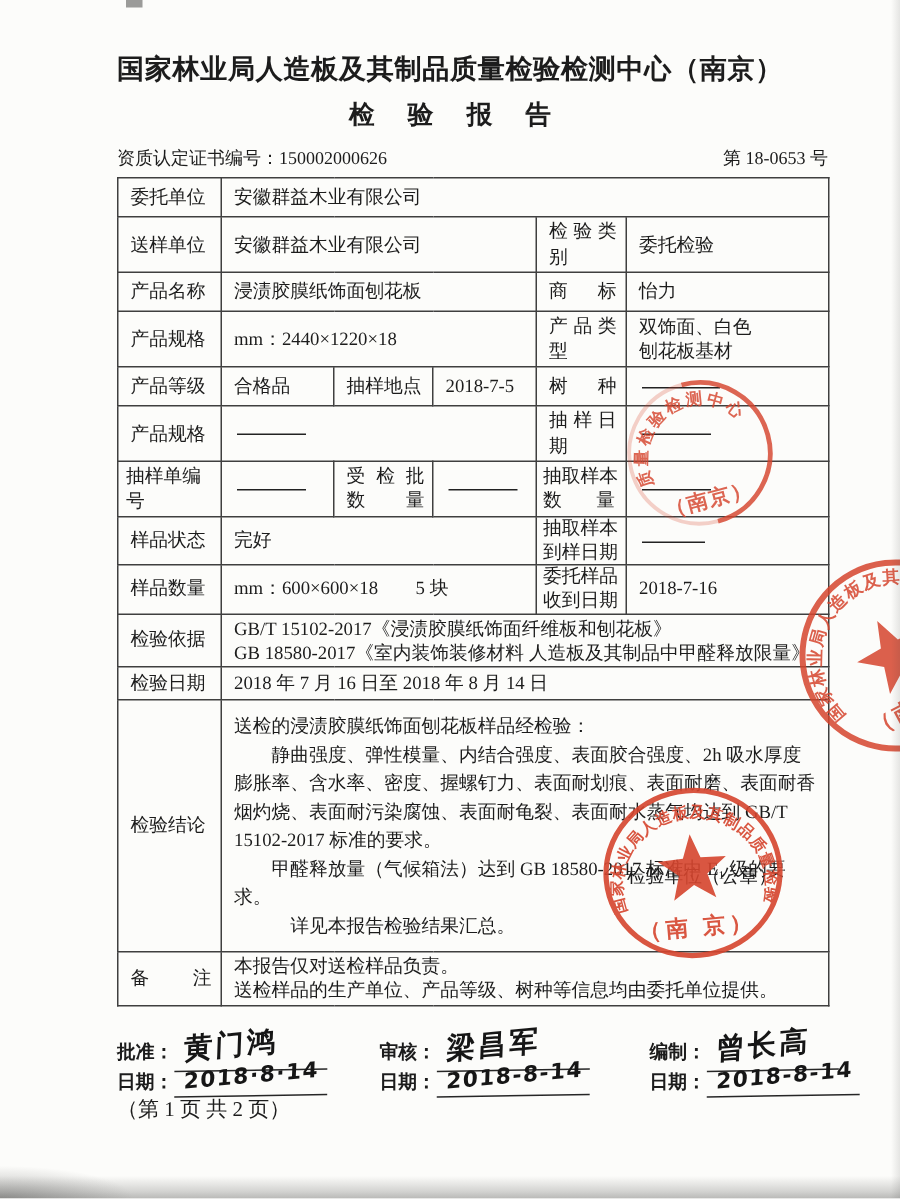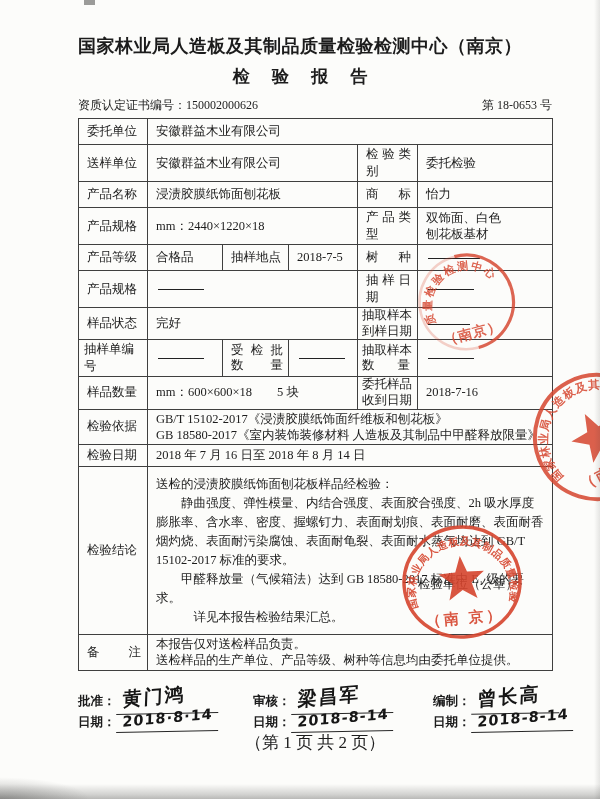--- a/index.html
+++ b/index.html
@@ -32,21 +32,21 @@
   .seal-cap{position:absolute;right:34px;bottom:40px;font-size:12.5px;}
   
   .sigblock{position:absolute;font-size:12.5px;font-weight:bold;}
   .sigrow{height:27px;white-space:nowrap;}
   .hand{display:inline-block;font-family:"DejaVu Sans",sans-serif;font-weight:bold;color:#161616;
         transform:rotate(-4deg) skewX(-7deg);transform-origin:left bottom;}
   .name{font-size:19px;letter-spacing:2px;}
   .hdate{font-size:14.5px;letter-spacing:1px;}
   .uline{display:inline-block;border-bottom:1.6px solid #262626;min-width:92px;
          padding:0 4px 1px 6px;transform:rotate(-1deg);}
-  .footer-page{position:absolute;top:731px;left:78px;width:474px;text-align:center;font-size:17px;}
+  .footer-page{position:absolute;top:731px;left:78px;width:474px;text-align:left;font-size:14px;}
   
   .stamp{position:absolute;pointer-events:none;}
   .stamp text{font-family:"Liberation Serif","DejaVu Serif",serif;}
   
   .speck{position:absolute;left:84px;top:0;width:11px;height:5px;background:#4a4a48;opacity:.55;}
   .scan-bottom{position:absolute;left:0;bottom:0;width:100%;height:15px;
     background:linear-gradient(to bottom,rgba(60,60,58,0),rgba(60,60,58,.22) 70%,rgba(60,60,58,.35));}
   .scan-corner{position:absolute;left:0;bottom:0;width:90px;height:22px;
     background:radial-gradient(ellipse at 0% 100%,rgba(50,50,48,.35),rgba(50,50,48,0) 70%);}
   .scan-right{position:absolute;right:0;top:0;height:100%;width:6px;
@@ -108,42 +108,42 @@
       <td>2018-7-5</td>
       <td class="jlab">树种</td>
       <td><span class="dash w"></span></td>
     </tr>
     <tr style="height:25px">
       <td class="lab">产品规格</td>
       <td colspan="3"><span class="dash"></span></td>
       <td class="jlab">抽样日期</td>
       <td><span class="dash"></span></td>
     </tr>
+    <tr style="height:34px">
+      <td class="lab" style="padding-left:5px">抽样单编号</td>
+      <td><span class="dash"></span></td>
+      <td class="l2wrap">
+        <div class="l2j">受检批</div>
+        <div class="l2j">数量</div>
+      </td>
+      <td><span class="dash"></span></td>
+      <td class="l2wrap" style="padding:0 4px">
+        <div>抽取样本</div>
+        <div class="l2j" style="width:48px">数量</div>
+      </td>
+      <td><span class="dash"></span></td>
+    </tr>
     <tr style="height:32px">
       <td class="lab">样品状态</td>
       <td colspan="3">完好</td>
       <td class="l2wrap" style="padding:0 4px">
         <div>抽取样本</div>
         <div>到样日期</div>
       </td>
       <td><span class="dash" style="width:42px"></span></td>
-    </tr>
-    <tr style="height:34px">
-      <td class="lab" style="padding-left:5px">抽样单编号</td>
-      <td><span class="dash"></span></td>
-      <td class="l2wrap">
-        <div class="l2j">受检批</div>
-        <div class="l2j">数量</div>
-      </td>
-      <td><span class="dash"></span></td>
-      <td class="l2wrap" style="padding:0 4px">
-        <div>抽取样本</div>
-        <div class="l2j" style="width:48px">数量</div>
-      </td>
-      <td><span class="dash"></span></td>
     </tr>
     <tr style="height:32px">
       <td class="lab">样品数量</td>
       <td colspan="3">mm：600×600×18　　5 块</td>
       <td class="l2wrap" style="padding:0 4px">
         <div>委托样品</div>
         <div>收到日期</div>
       </td>
       <td>2018-7-16</td>
     </tr>

